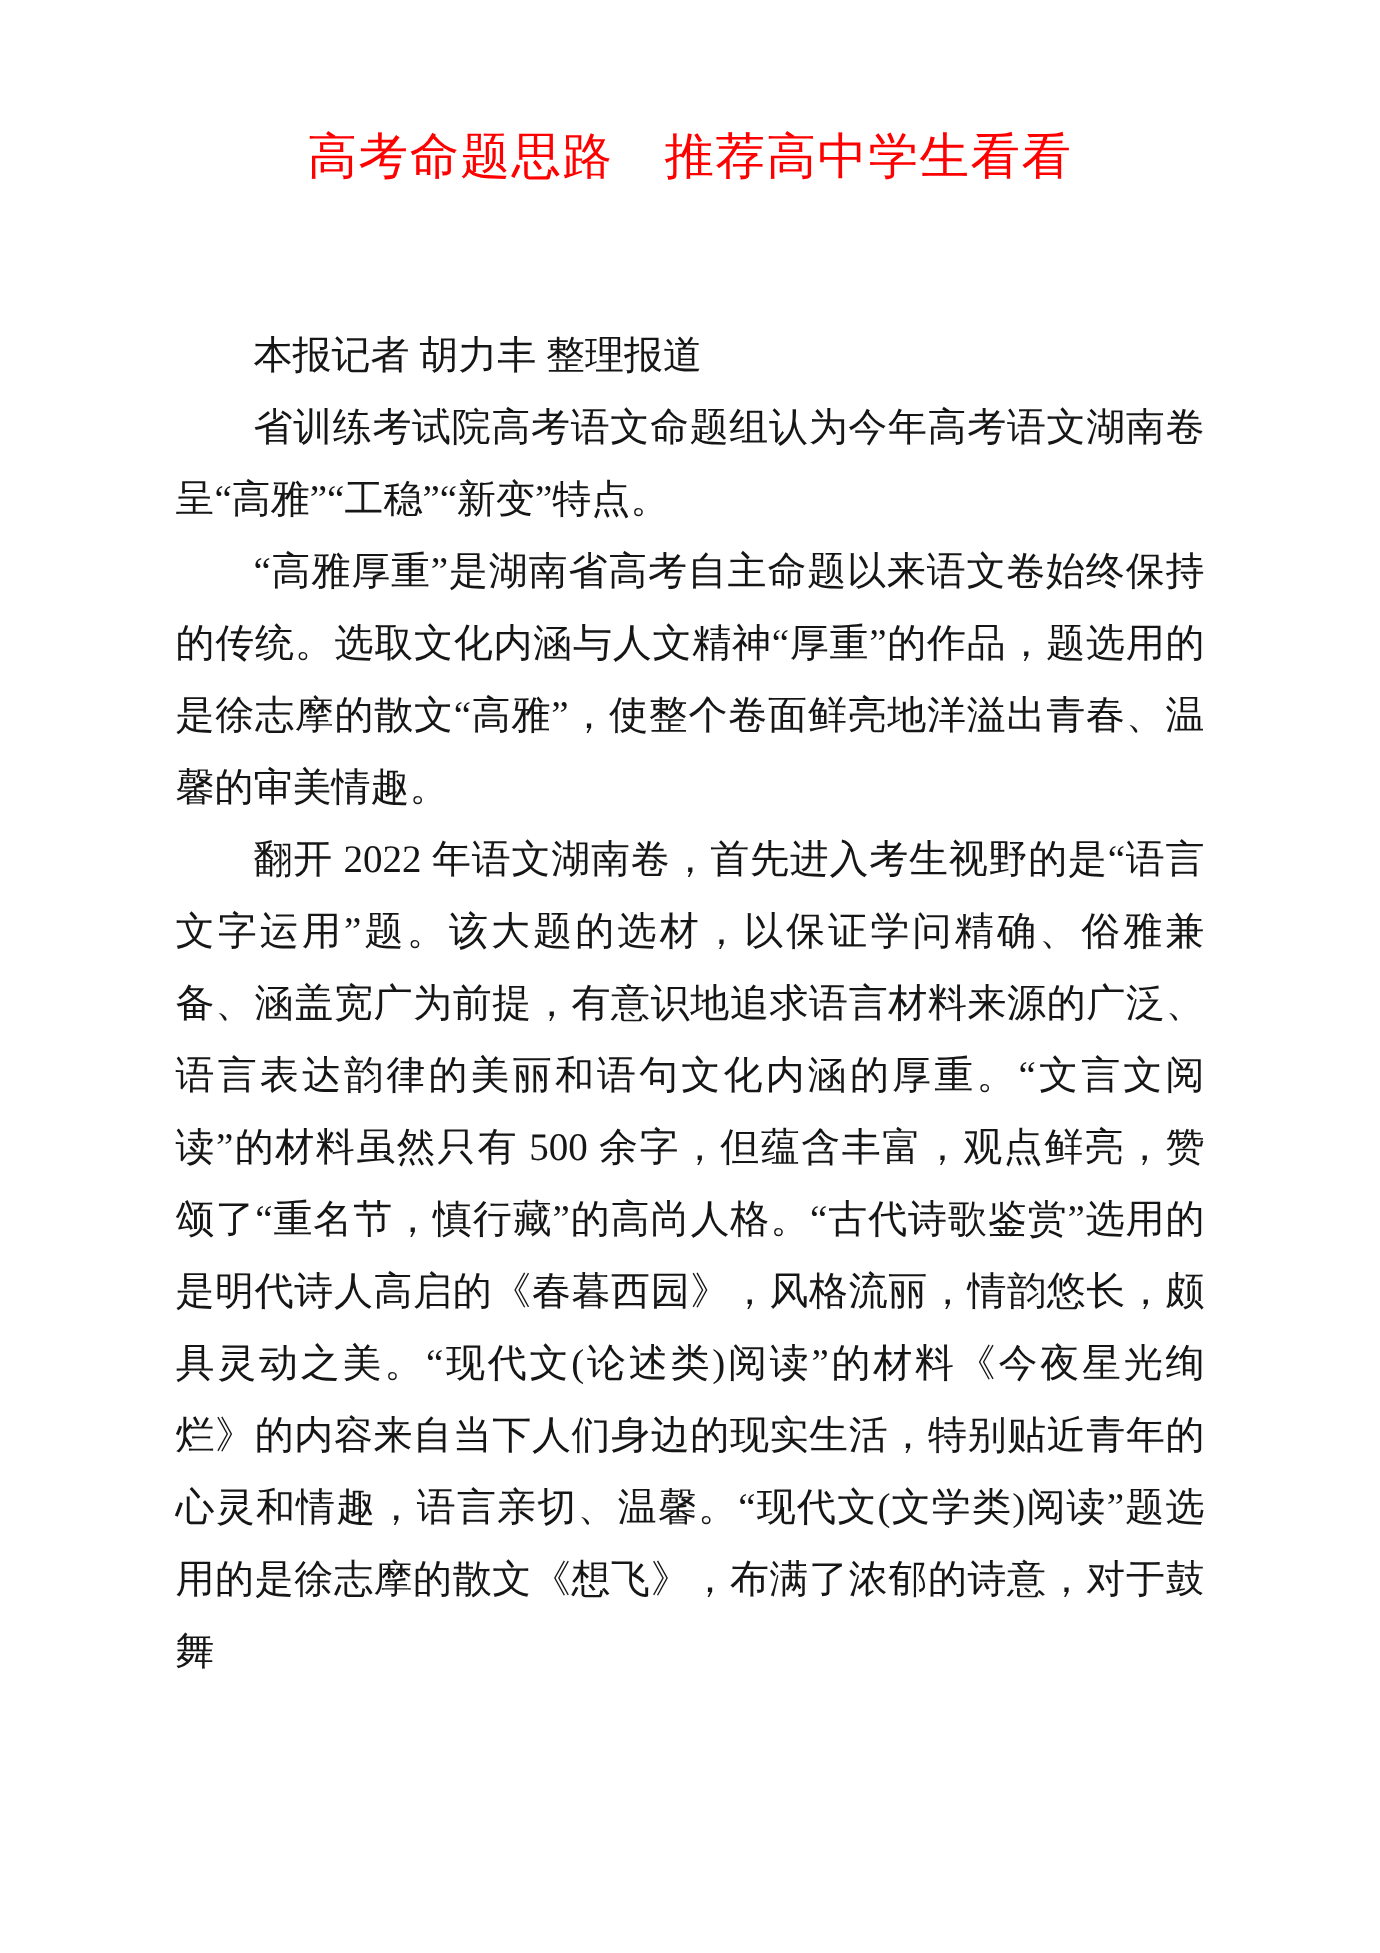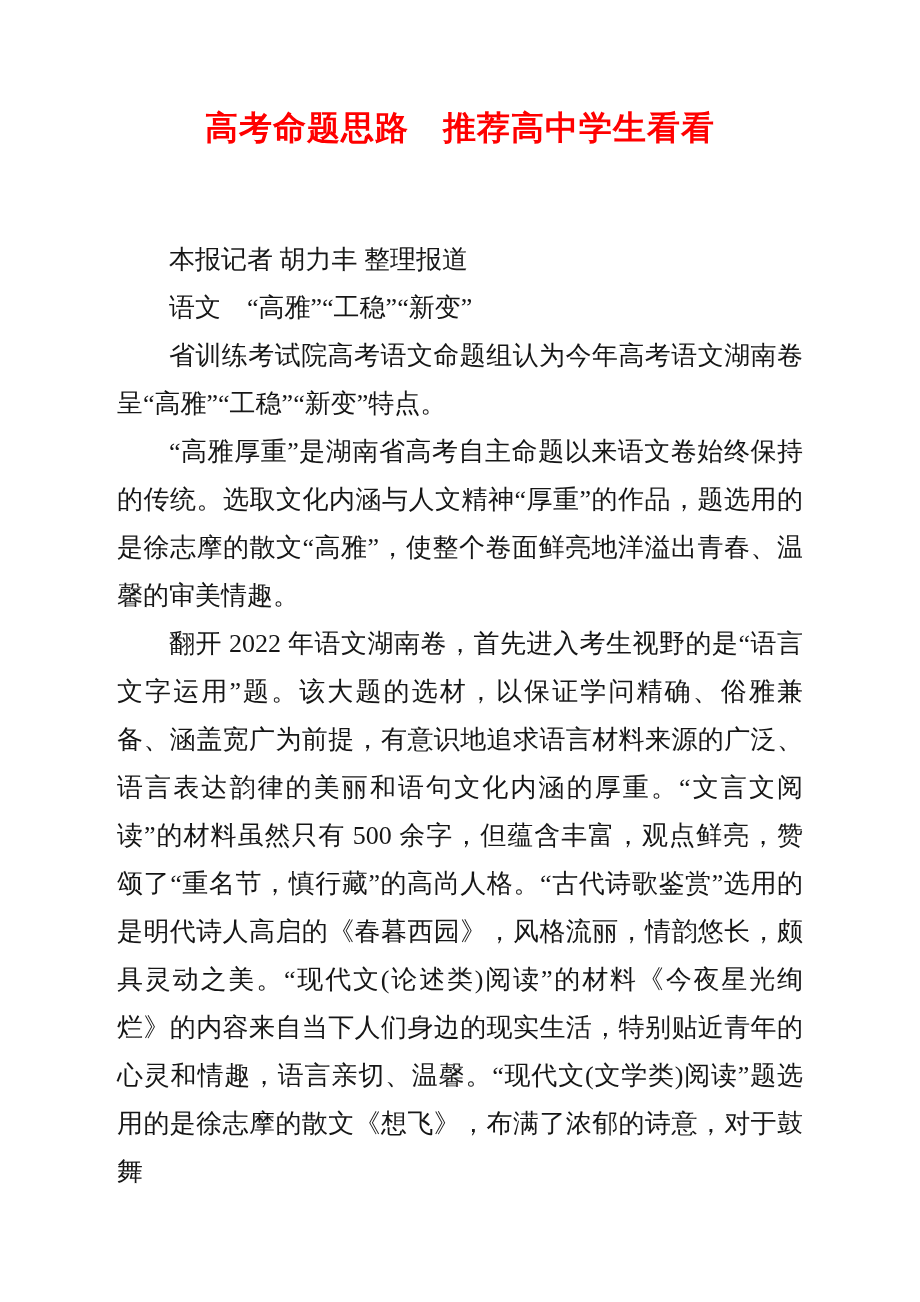--- a/index.html
+++ b/index.html
@@ -10,25 +10,25 @@
   .page {
     position: relative;
     width: 920px;
     height: 1302px;
     background: #ffffff;
     overflow: hidden;
     font-family: "Liberation Serif", "DejaVu Serif", serif;
   }
   .doc-title {
     margin: 0;
-    padding-top: 106px;
+    padding-top: 83px;
     text-align: center;
     font-size: 33px;
     line-height: 44px;
-    font-weight: 700;
+    font-weight: 400;
     letter-spacing: 1px;
     font-family: "Liberation Serif", "DejaVu Serif", serif;
   }
   .doc-content {
     width: 686px;
     margin: 86px auto 0 auto;
     font-size: 26px;
     line-height: 48px;
     color: #161616;
     text-align: justify;
@@ -41,19 +41,18 @@
 </style>
 </head>
 <body>
 
 <div class="page">
 
   <h1 class="doc-title" style="color: rgb(255, 0, 0);">高考命题思路　推荐高中学生看看</h1>
 
   <div class="doc-content">
     <p>本报记者 胡力丰 整理报道</p>
-    <p>语文　“高雅”“工稳”“新变”</p>
     <p>省训练考试院高考语文命题组认为今年高考语文湖南卷呈“高雅”“工稳”“新变”特点。</p>
     <p>“高雅厚重”是湖南省高考自主命题以来语文卷始终保持的传统。选取文化内涵与人文精神“厚重”的作品，题选用的是徐志摩的散文“高雅”，使整个卷面鲜亮地洋溢出青春、温馨的审美情趣。</p>
     <p>翻开 2022 年语文湖南卷，首先进入考生视野的是“语言文字运用”题。该大题的选材，以保证学问精确、俗雅兼备、涵盖宽广为前提，有意识地追求语言材料来源的广泛、语言表达韵律的美丽和语句文化内涵的厚重。“文言文阅读”的材料虽然只有 500 余字，但蕴含丰富，观点鲜亮，赞颂了“重名节，慎行藏”的高尚人格。“古代诗歌鉴赏”选用的是明代诗人高启的《春暮西园》，风格流丽，情韵悠长，颇具灵动之美。“现代文(论述类)阅读”的材料《今夜星光绚烂》的内容来自当下人们身边的现实生活，特别贴近青年的心灵和情趣，语言亲切、温馨。“现代文(文学类)阅读”题选用的是徐志摩的散文《想飞》，布满了浓郁的诗意，对于鼓舞</p>
   </div>
 
 </div>
 
 </body></html>

